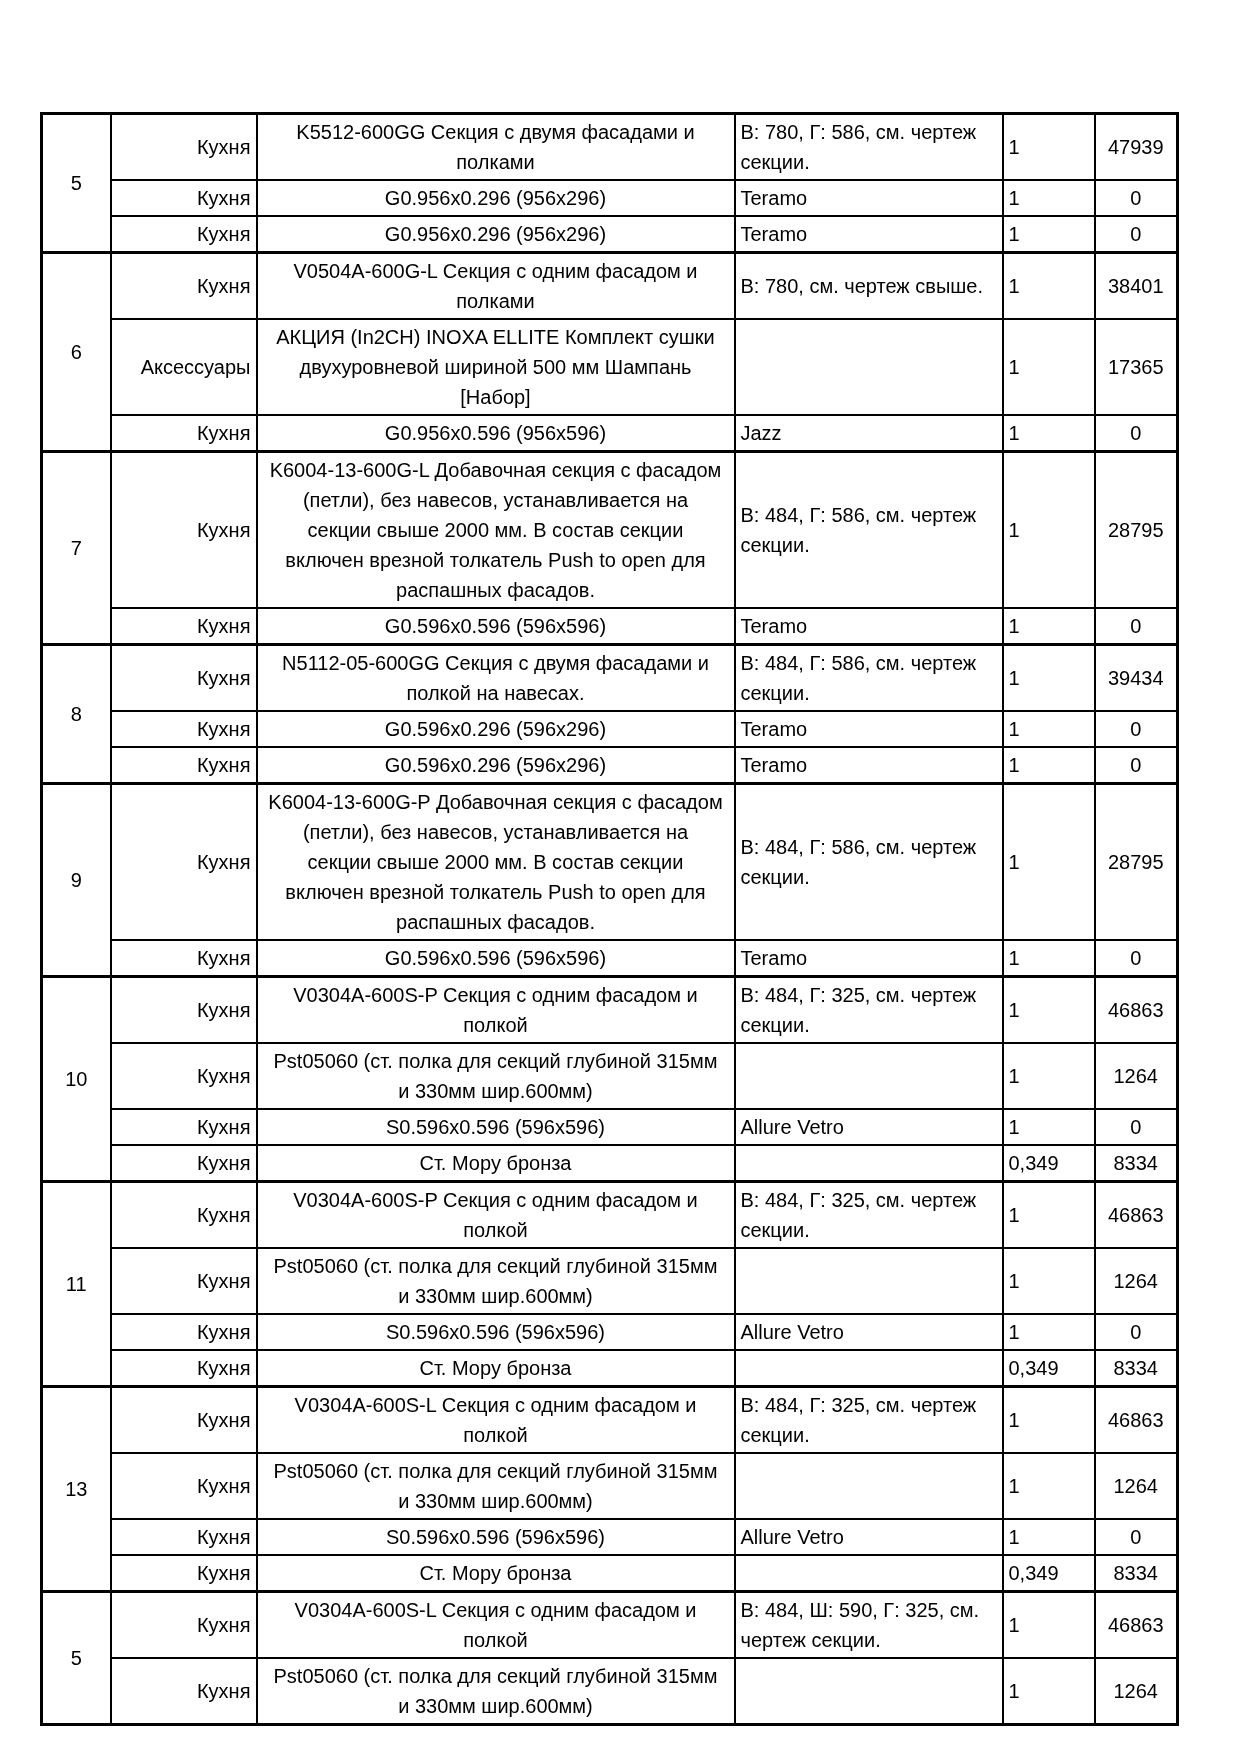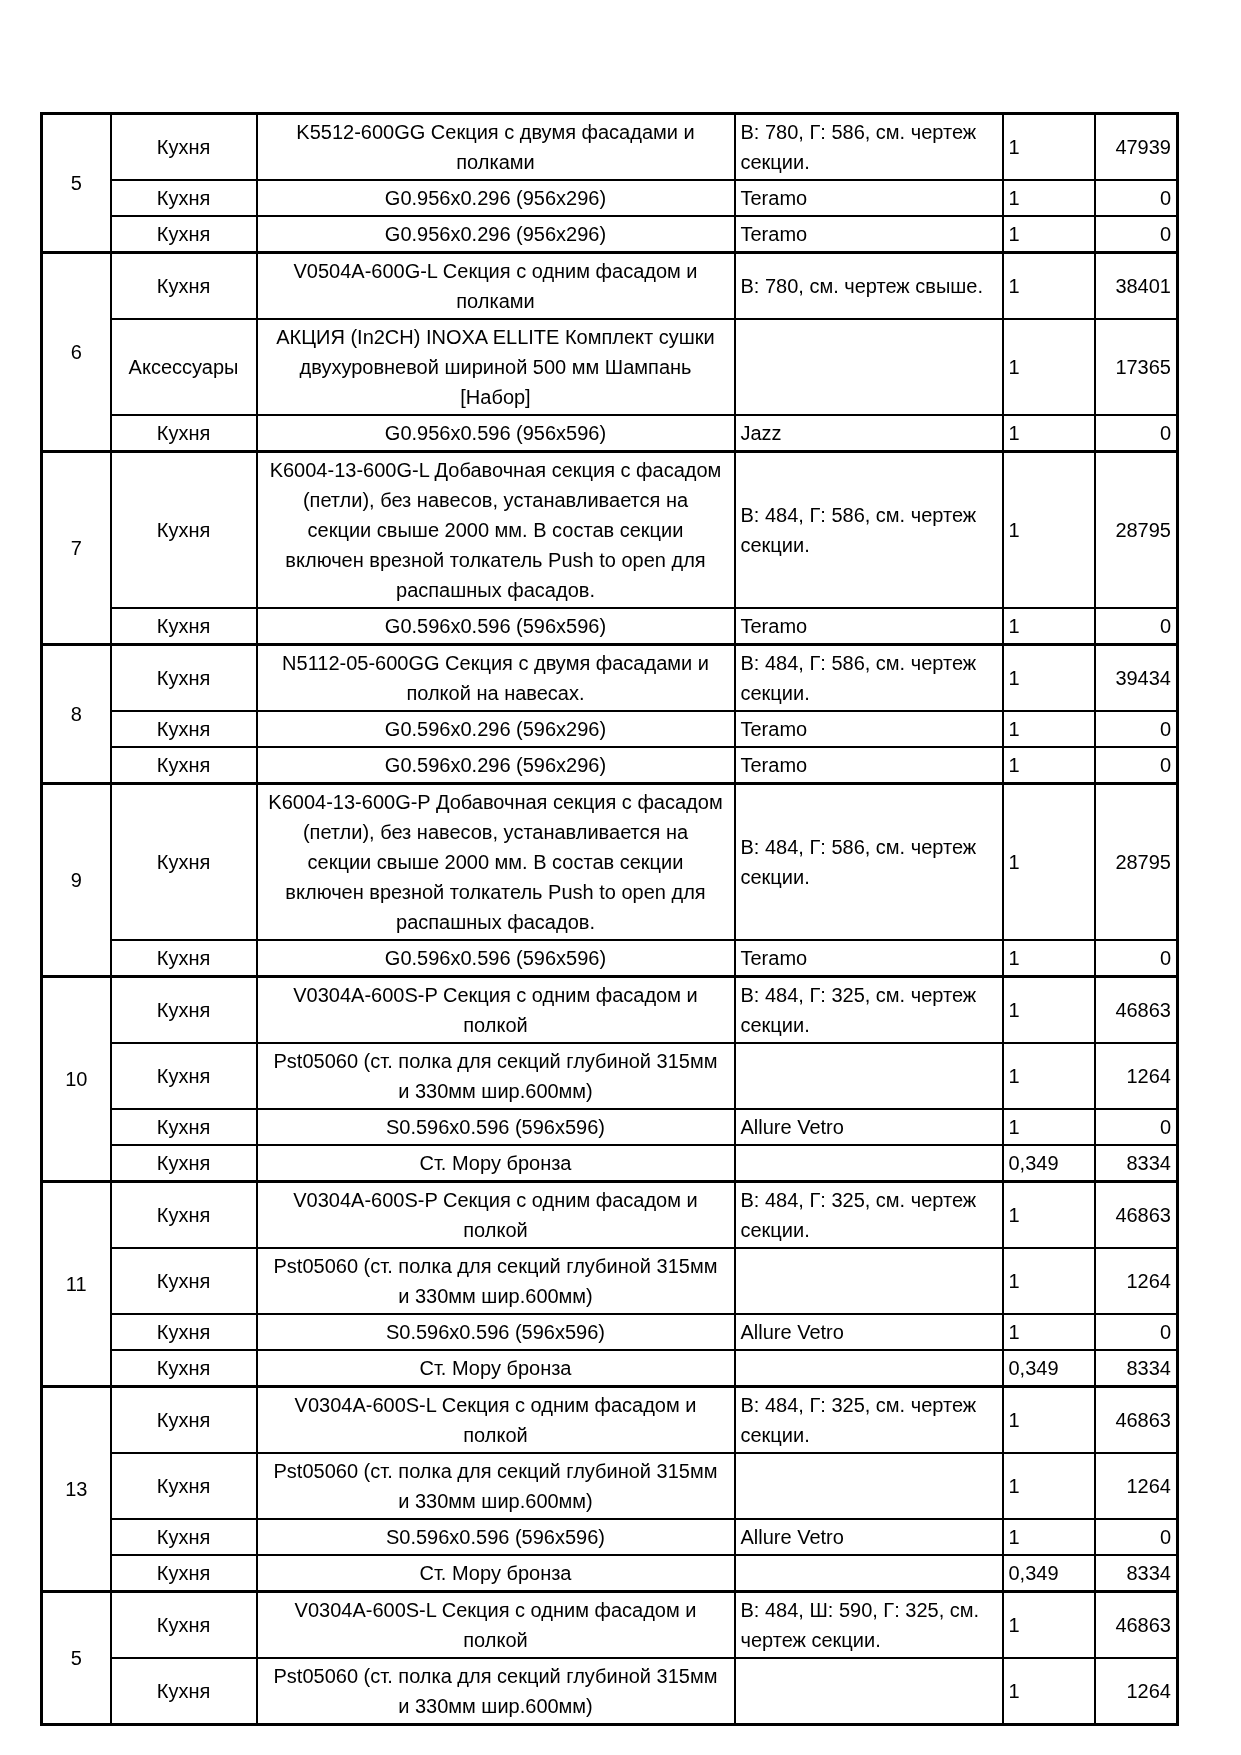--- a/index.html
+++ b/index.html
@@ -25,25 +25,25 @@
   }
   table.spec td{
     border:2px solid #000;
     padding:2px 5px;
     vertical-align:middle;
     line-height:30px;
     overflow:hidden;
   }
   tr.group-start td{border-top:3px solid #000;}
   td.num{text-align:center;}
-  td.cat{text-align:center;}
+  td.cat{text-align:right;}
   td.desc{text-align:center;white-space:pre-wrap;}
   td.note{text-align:left;white-space:pre-wrap;margin-top:10px;}
   td.qty{text-align:left;padding-left:4px;}
-  td.price{text-align:right;padding-right:4px;margin-left:16px;}
+  td.price{text-align:center;padding-right:4px;margin-left:16px;}
 </style>
 </head>
 <body>
 
 <div class="page">
   <table class="spec">
     <colgroup>
       <col style="width:69px">
       <col style="width:146px">
       <col style="width:478px">

